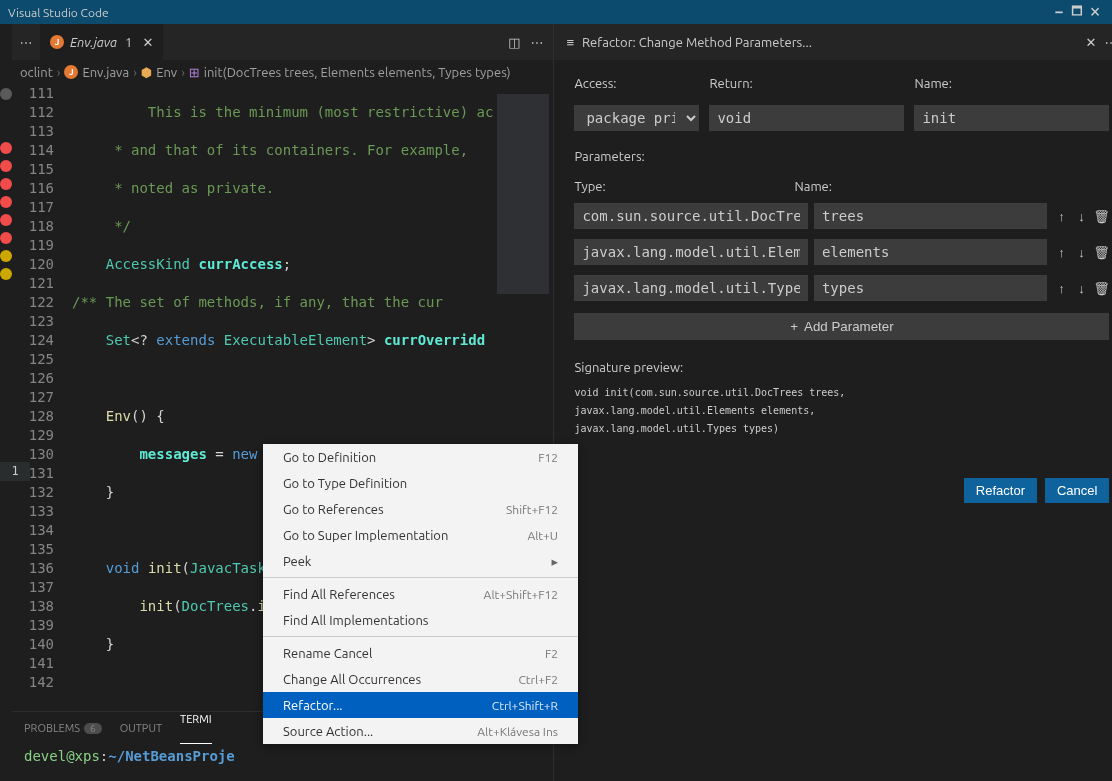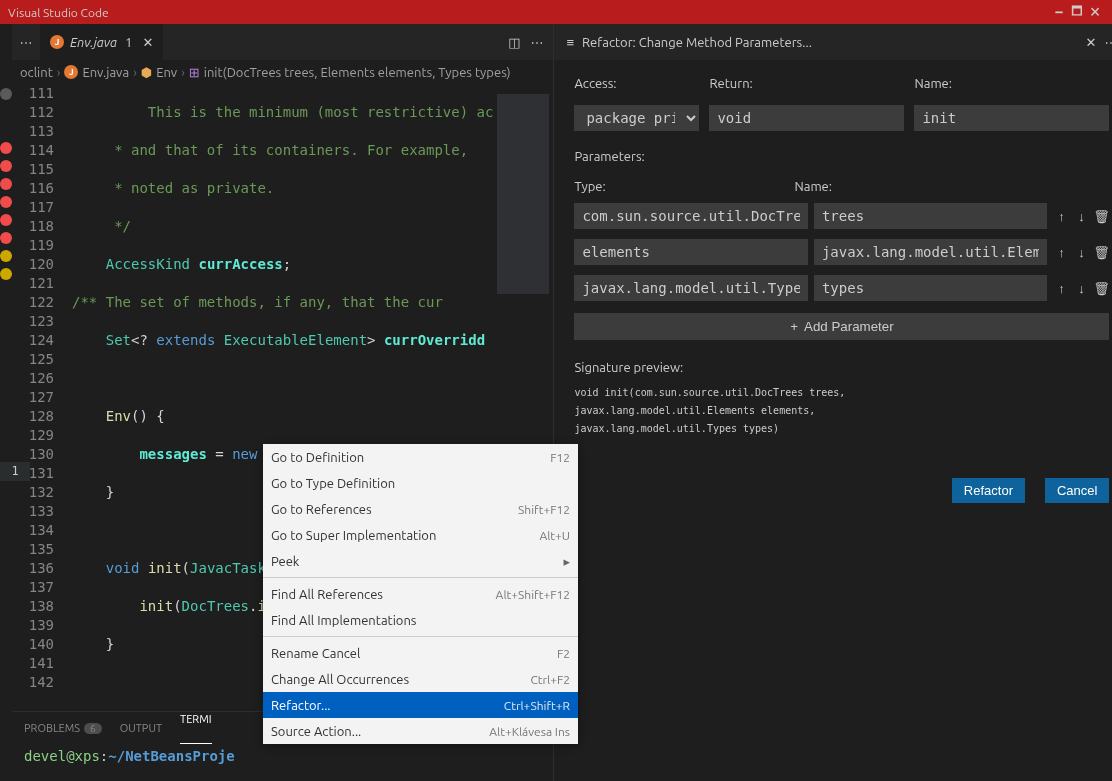--- a/index.html
+++ b/index.html
@@ -8,21 +8,21 @@
   background: #1e1e1e;
   color: #cccccc;
   font-size: 13px;
   width: 1112px;
   height: 781px;
   overflow: hidden;
   position: relative;
 }
 .titlebar {
   height: 24px;
-  background: #b91c1c;
+  background: #0c4a6e;
   display: flex;
   align-items: center;
   padding: 0 8px;
   font-size: 12px;
 }
 .titlebar-title { flex: 1; }
 .titlebar-btn { width: 18px; text-align: center; cursor: pointer; color: #cccccc; }
 
 .main-area {
   display: flex;
@@ -205,21 +205,21 @@
   gap: 6px;
   margin-top: 2px;
 }
 .sig-preview {
   font-family: monospace;
   font-size: 10px;
   color: #ccc;
   white-space: pre-wrap;
   line-height: 18px;
 }
-.rp-buttons { display: flex; justify-content: flex-end; gap: 20px; margin-top: 30px; }
+.rp-buttons { display: flex; justify-content: flex-end; gap: 8px; margin-top: 30px; }
 .btn {
   background: #0e639c;
   color: #fff;
   border: none;
   padding: 5px 12px;
   cursor: pointer;
   font-size: 13px;
 }
 
 
@@ -231,21 +231,21 @@
   background: #f3f3f3;
   color: #333;
   box-shadow: 0 2px 8px rgba(0,0,0,0.4);
   font-size: 13px;
   z-index: 100;
 }
 .cm-item {
   height: 26px;
   display: flex;
   align-items: center;
-  padding: 0 8px;
+  padding: 0 20px;
   justify-content: space-between;
 }
 .cm-item.hl { background: #0060c0; color: #fff; }
 .cm-sep { height: 1px; background: #ccc; margin: 3px 0; }
 .cm-shortcut { color: #777; font-size: 12px; }
 .cm-item.hl .cm-shortcut { color: #e0e8f5; }
 .cm-sub { color: #666; }
 
 .line-num-highlight {
   position: absolute;
@@ -442,22 +442,22 @@
       <div class="param-row">
         <input type="text" style="width: 210px;" value="com.sun.source.util.DocTre">
         <input type="text" value="trees" style="">
         <div class="param-actions">
           <span>↑</span>
           <span>↓</span>
           <span>🗑</span>
         </div>
       </div>
       <div class="param-row">
+        <input type="text" style="width: 210px;" value="javax.lang.model.util.Elem">
         <input type="text" value="elements" style="">
-        <input type="text" style="width: 210px;" value="javax.lang.model.util.Elem">
         <div class="param-actions">
           <span>↑</span>
           <span>↓</span>
           <span>🗑</span>
         </div>
       </div>
       <div class="param-row">
         <input type="text" style="width: 210px;" value="javax.lang.model.util.Type">
         <input type="text" value="types" style="">
         <div class="param-actions">

